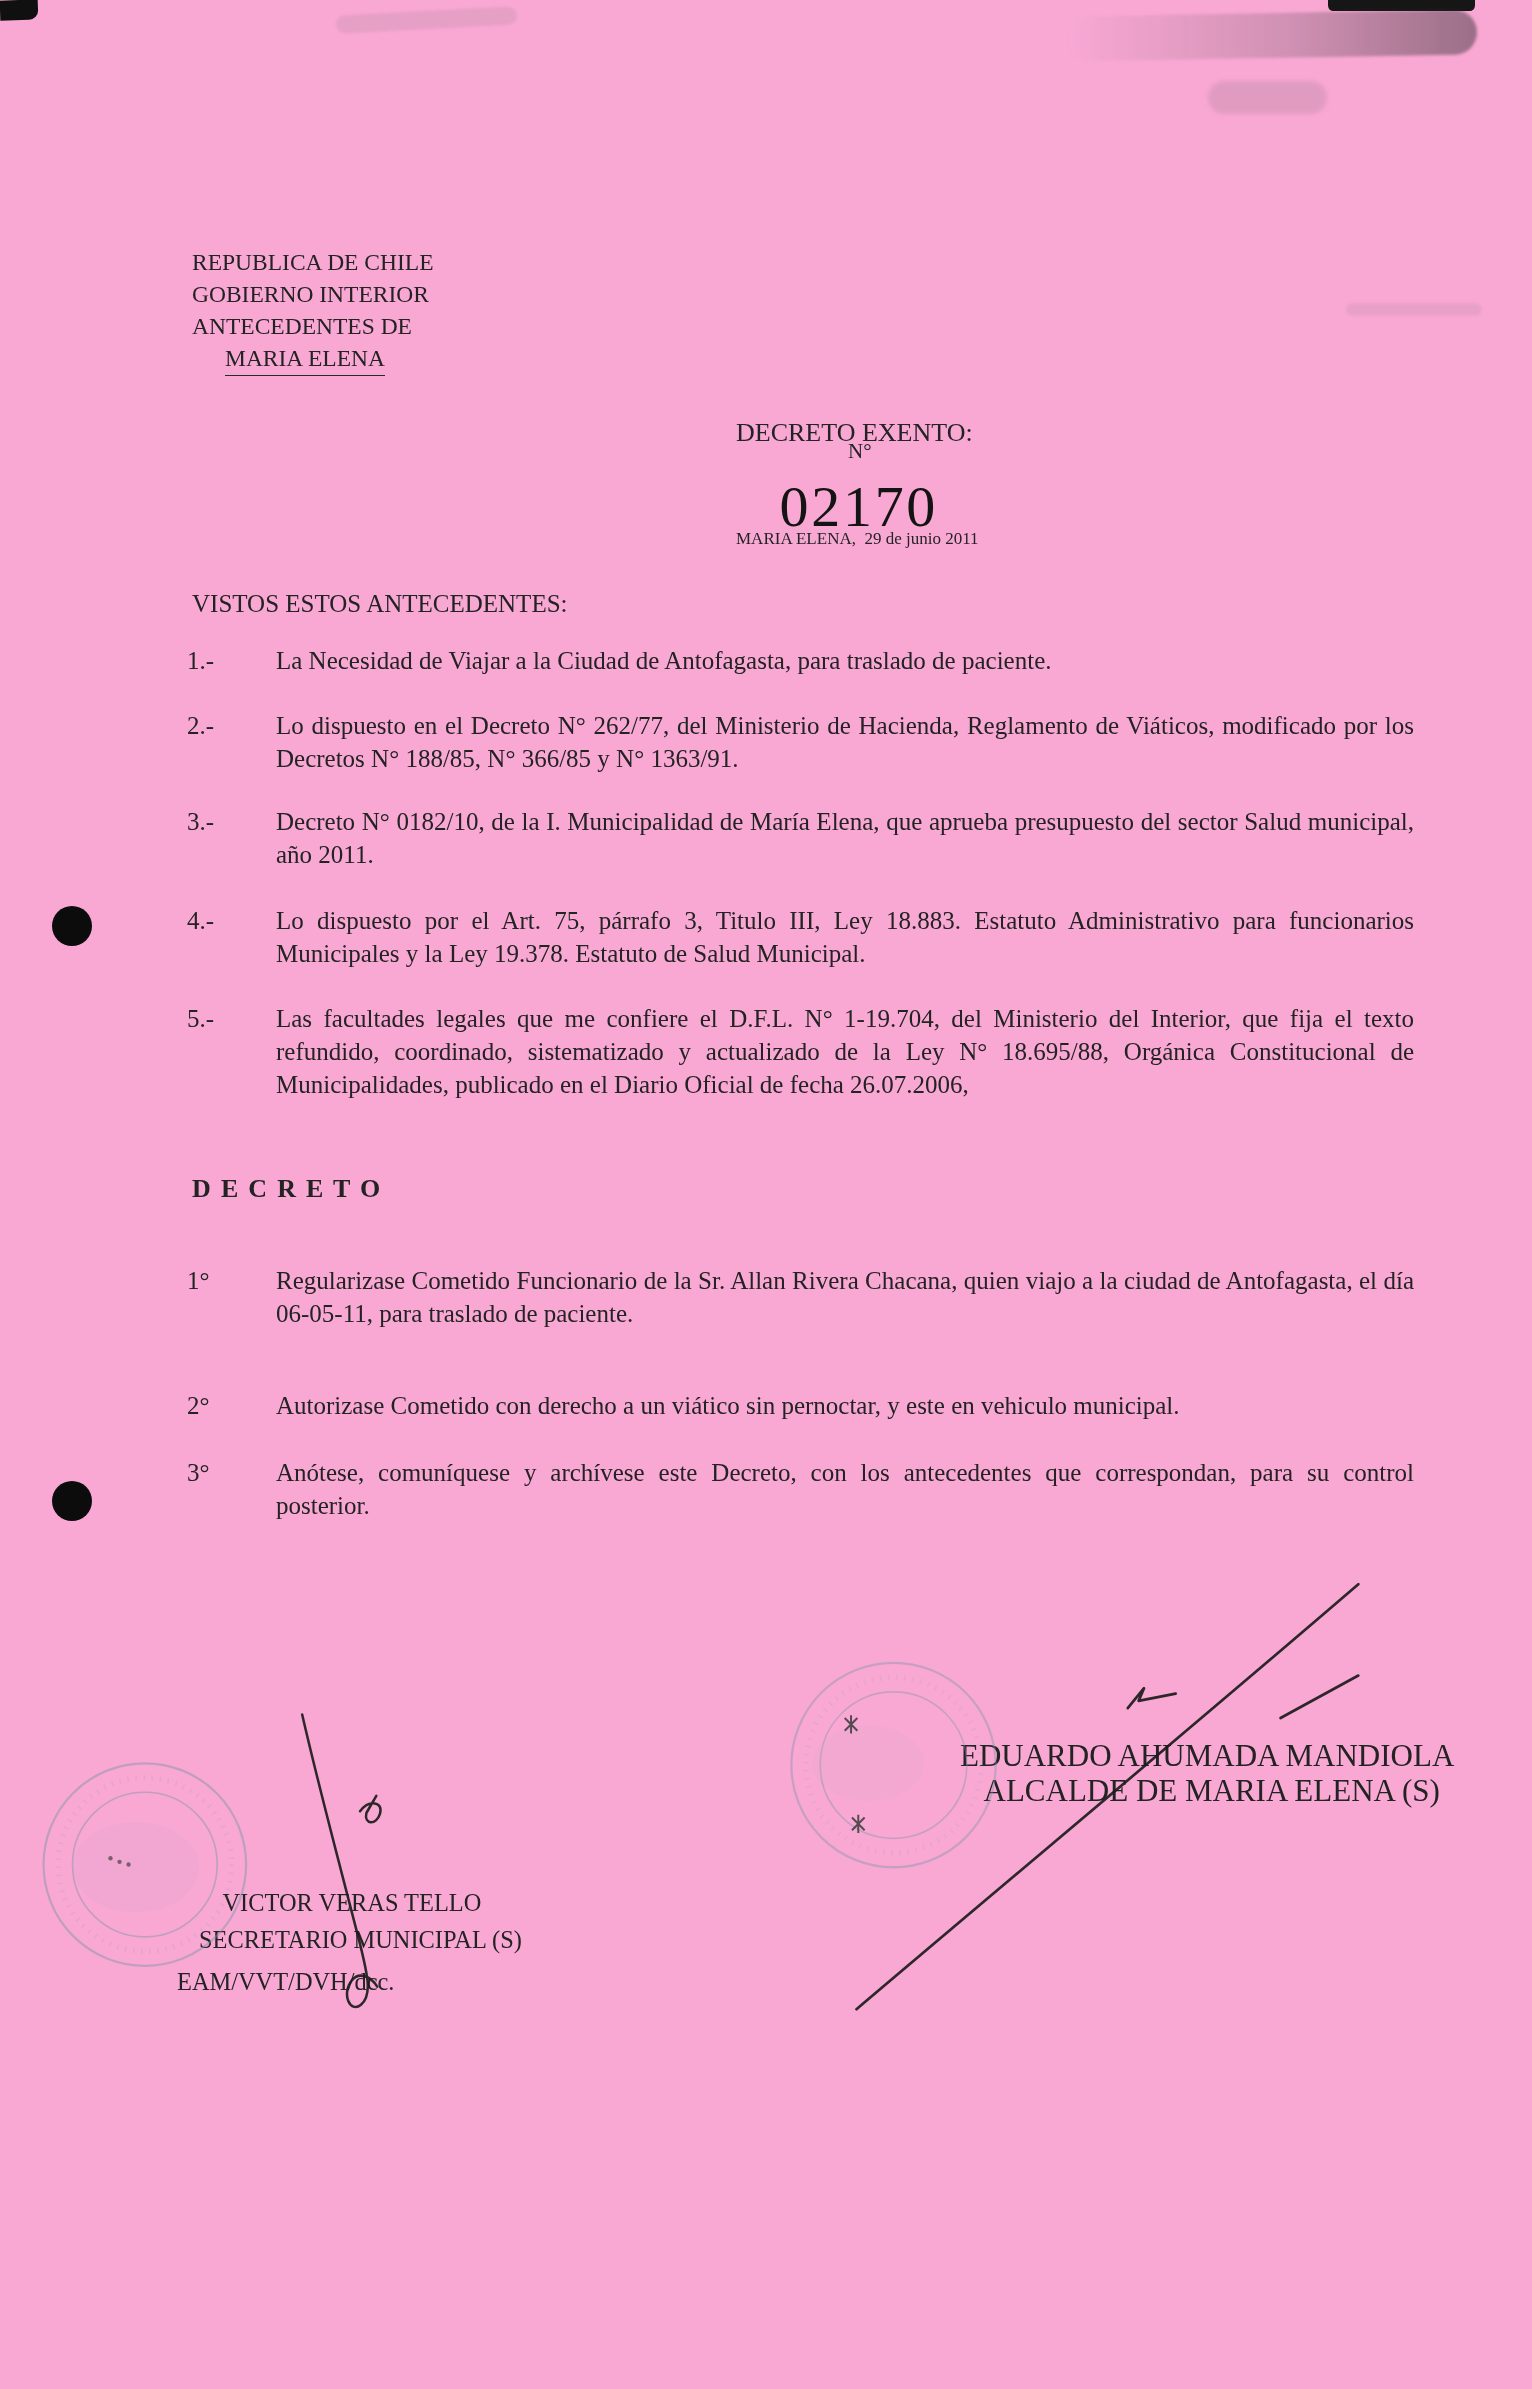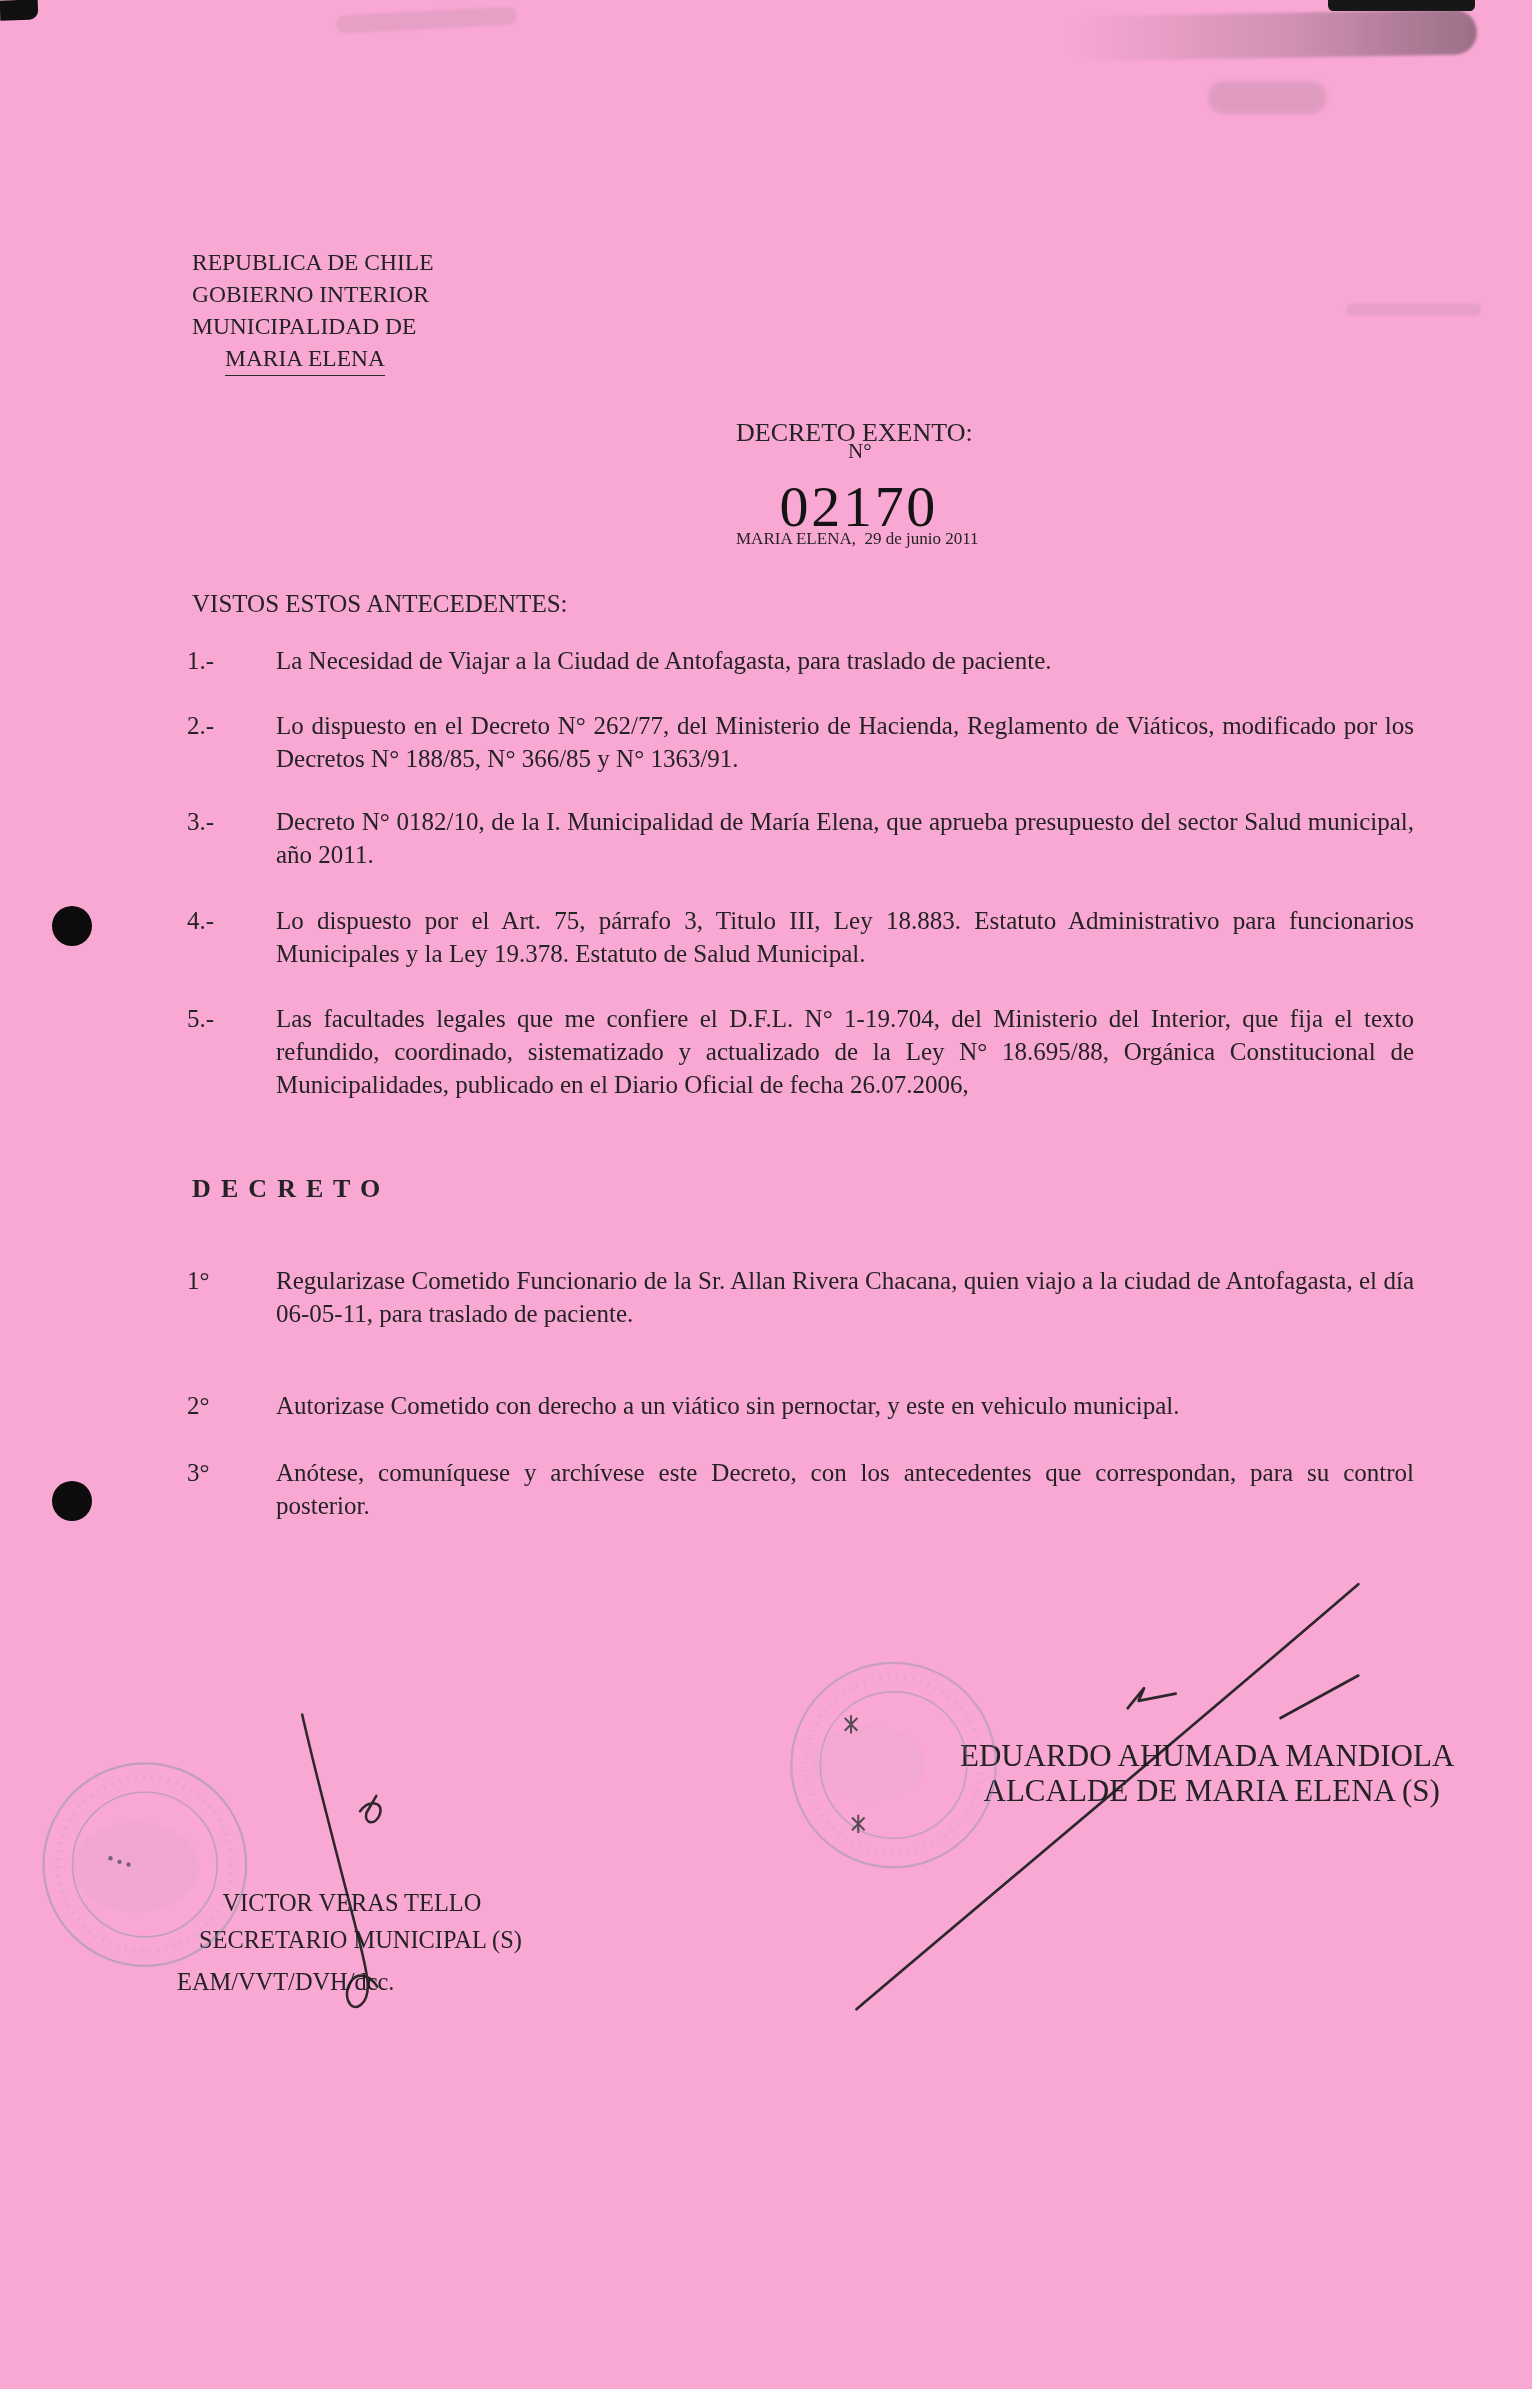--- a/index.html
+++ b/index.html
@@ -62,21 +62,21 @@
   <div class="artifact smudge-1"></div>
   <div class="artifact smudge-2"></div>
   <div class="artifact smudge-3"></div>
   <div class="artifact smudge-4"></div>
   <div class="hole hole-1"></div>
   <div class="hole hole-2"></div>
 
   <div class="letterhead">
     <div>REPUBLICA DE CHILE</div>
     <div>GOBIERNO  INTERIOR</div>
-    <div>MUNICIPALIDAD DE</div>
+    <div>ANTECEDENTES DE</div>
     <div><span class="lh-underlined">MARIA ELENA</span></div>
   </div>
 
   <div class="decree-line">
     <span class="decree-label">DECRETO EXENTO:</span>
     <span class="nprefix">N°</span>
     <span class="big-num">02170</span>
   </div>
   <div class="place-date">MARIA ELENA,  29 de junio 2011</div>
 

